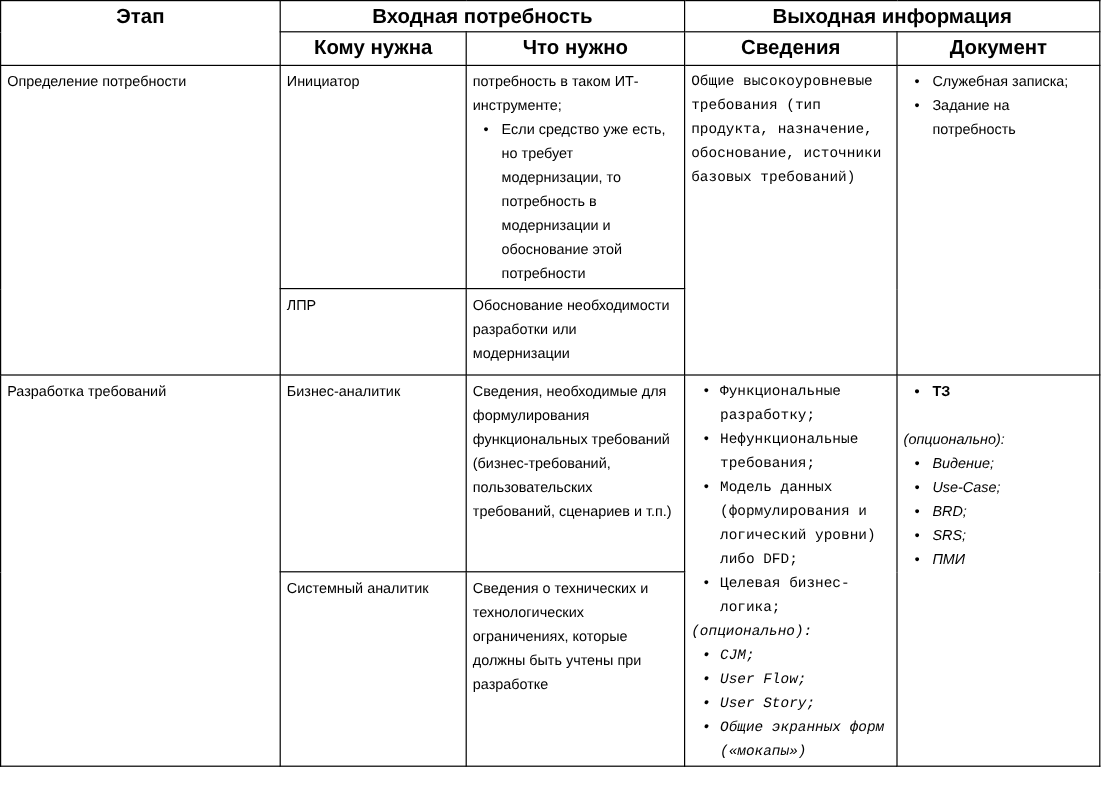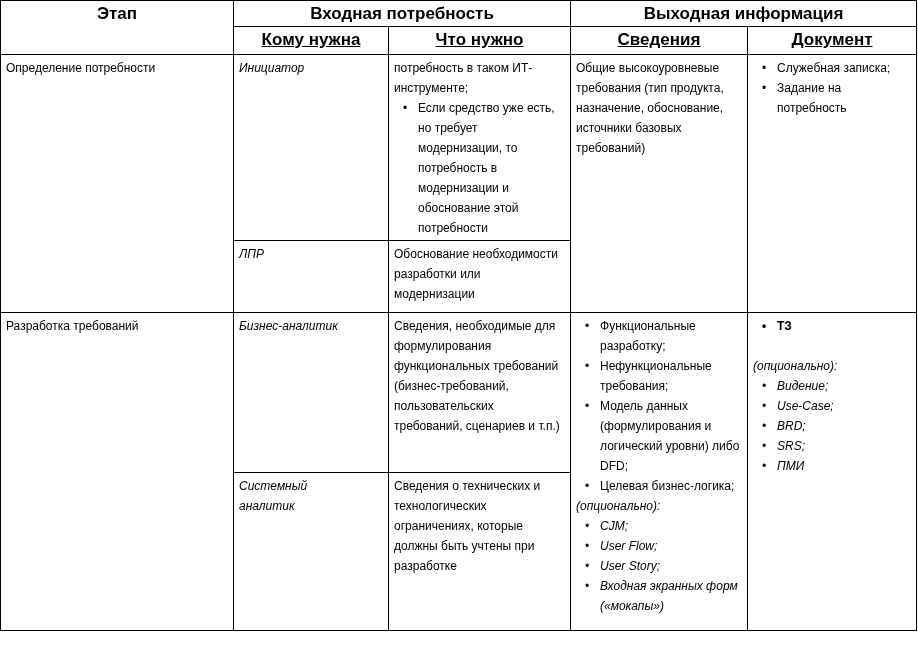--- a/index.html
+++ b/index.html
@@ -33,28 +33,28 @@
     padding: 3px 8px 2px 5px;
   }
   
   col.c-stage { width: 233px; }
   col.c-who   { width: 155px; }
   col.c-what  { width: 182px; }
   col.c-info  { width: 177px; }
   col.c-doc   { width: 169px; }
   
   tr.hr1 { height: 16px; padding-left: 44px; }
-  tr.hr2 { height: 28px; text-decoration: underline; }
+  tr.hr2 { height: 28px; }
   tr.r1a { height: 175px; }
   tr.r1b { height: 72px; }
   tr.r2a { height: 160px; }
   tr.r2b { height: 158px; }
 
-  td.who  { padding-right: 26px; font-style: italic; }
-  td.info { padding-right: 4px; }
+  td.who  { padding-right: 26px; }
+  td.info { padding-right: 4px; font-family: Liberation Mono, monospace; }
   td.doc  { padding-right: 20px; }
 
   
   .li { display: block; }
   .li.bullet { display: flex; }
   .li .marker {
     flex: none;
     width: 15px;
     margin-left: 9px;
     text-align: left;
@@ -150,21 +150,21 @@
           <div class="li bullet italic">
             <span class="marker">•</span>
             <span class="txt">User Flow;</span>
           </div>
           <div class="li bullet italic">
             <span class="marker">•</span>
             <span class="txt">User Story;</span>
           </div>
           <div class="li bullet italic">
             <span class="marker">•</span>
-            <span class="txt">Входная экранных форм («мокапы»)</span>
+            <span class="txt">Общие экранных форм («мокапы»)</span>
           </div>
         </td>
       <td rowspan="2" class="doc">
           <div class="li bullet bold">
             <span class="marker">•</span>
             <span class="txt">ТЗ</span>
           </div>
           <div class="li spacer"><span class="txt"></span></div>
           <div class="li italic"><span class="txt">(опционально):</span></div>
           <div class="li bullet italic">

